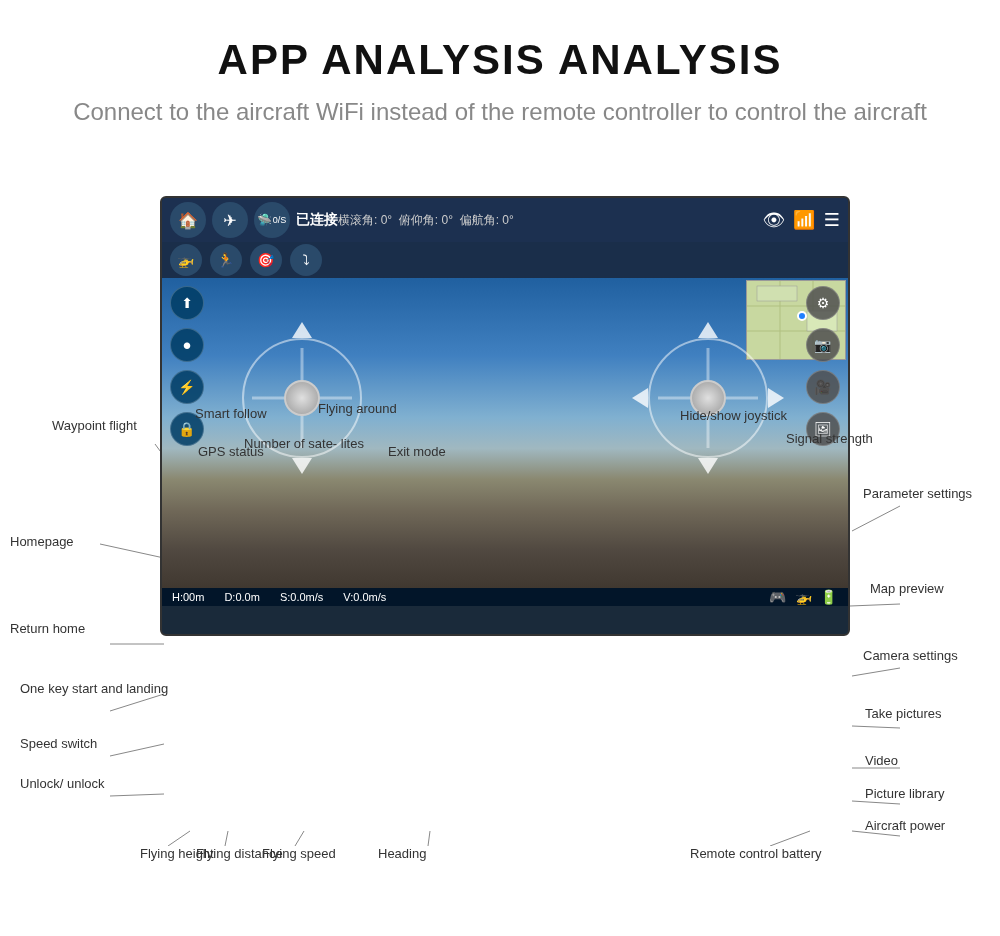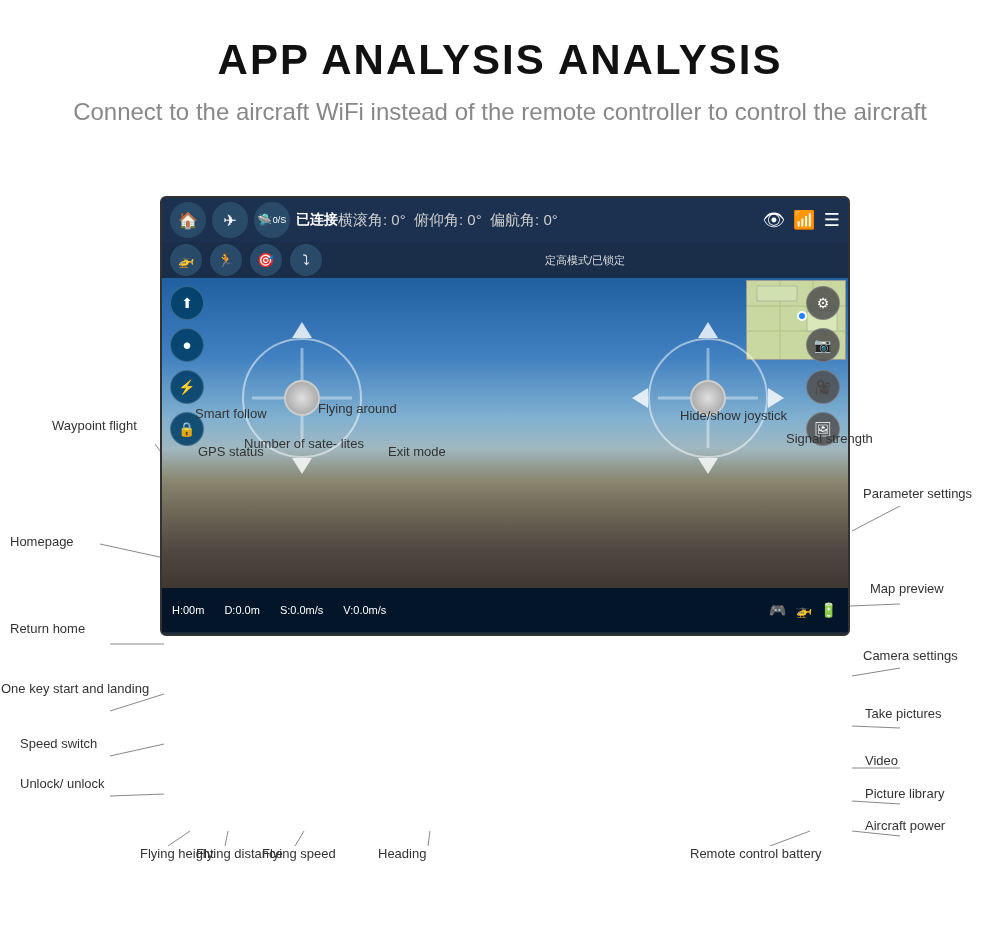--- a/index.html
+++ b/index.html
@@ -73,21 +73,21 @@
       display: flex;
       flex-direction: row;
       align-items: center;
     }
     .top-bar-connected {
       color: #fff;
       font-size: 14px;
       font-weight: bold;
     }
     .top-bar-angles {
-      font-size: 15px;
+      font-size: 12px;
       color: #ccc;
       text-align: center;
     }
     .top-bar-right {
       display: flex;
       gap: 8px;
       align-items: center;
     }
     .top-bar-right-icon {
       color: #fff;
@@ -295,21 +295,21 @@
       width: 3px;
       height: 100px;
       background: rgba(255,255,255,0.4);
     }
 
     
     .bottom-bar {
       display: flex;
       align-items: center;
       background: rgba(0,20,40,0.92);
-      height: 44px;
+      height: 18px;
       padding: 0 10px;
       gap: 20px;
     }
     .bottom-stat {
       color: #fff;
       font-size: 11px;
     }
     .bottom-icons {
       margin-left: auto;
       display: flex;
@@ -424,21 +424,20 @@
         <span class="top-bar-right-icon">📶</span>
         <span class="top-bar-right-icon">☰</span>
       </div>
     </div>
 
     <div class="second-bar">
       <div class="second-bar-btn">🚁</div>
       <div class="second-bar-btn">🏃</div>
       <div class="second-bar-btn">🎯</div>
       <div class="second-bar-btn">⤵</div>
-      <div class="second-bar-center">定高模式/已锁定</div>
     </div>
 
     <div class="flight-area">
       <div class="sky-layer"></div>
 
       <div class="map-preview">
         <svg width="100" height="80">
           <rect width="100" height="80" fill="#c8d8a0"></rect>
           <line x1="0" y1="25" x2="100" y2="25" stroke="#b0c080" stroke-width="1"></line>
           <line x1="0" y1="50" x2="100" y2="50" stroke="#b0c080" stroke-width="1"></line>
@@ -515,21 +514,21 @@
 lites</div>
 
   <div class="label" style="left:318px; top:255px; text-align:center;">Flying
 around</div>
 
   <div class="label" style="left:388px; top:298px; text-align:center;">Exit mode</div>
 
   <div class="label" style="left:10px; top:475px;">Return
 home</div>
 
-  <div class="label" style="left:1px; top:535px;">One key
+  <div class="label" style="left:20px; top:535px;">One key
 start and
 landing</div>
 
   <div class="label" style="left:20px; top:590px;">Speed
 switch</div>
 
   <div class="label" style="left:20px; top:630px;">Unlock/
 unlock</div>
 
   <div class="label right-side" style="left:680px; top:262px;">Hide/show joystick</div>

